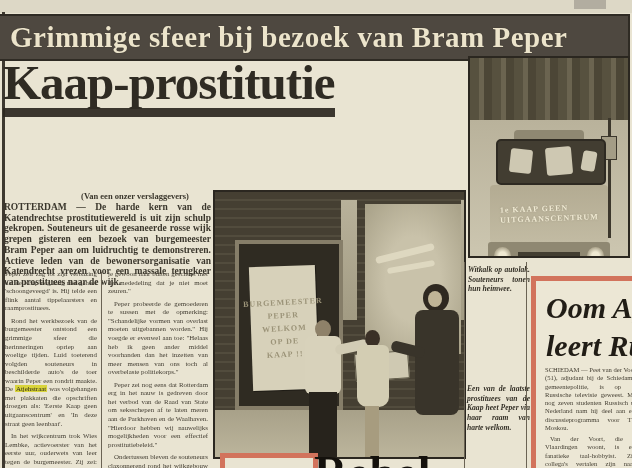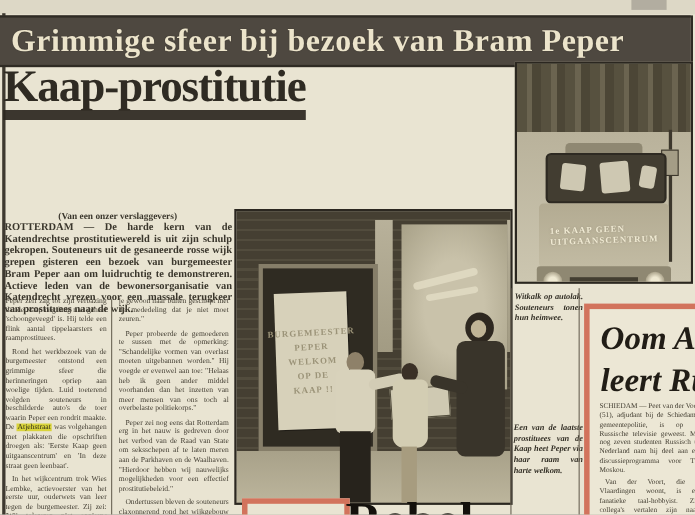--- a/index.html
+++ b/index.html
@@ -21,26 +21,26 @@
     display:flex;align-items:center;
   }
   .banner span{
     font-weight:bold;font-size:29px;color:#ece4cb;padding-left:10px;
     white-space:nowrap;letter-spacing:0.5px;text-shadow:0 0 1px #2f2b24;
   }
   .banner-end{position:absolute;left:628px;top:14px;width:2px;height:43px;background:#2f2b24;}
   
   .headline{position:absolute;left:3px;top:58px;width:462px;color:#2f2b23;}
   .hl-line{white-space:nowrap;line-height:1;}
-  .hl-line1{font-size:41px;font-weight:bold;letter-spacing:-1px;margin-bottom:11px;}
+  .hl-line1{font-size:49px;font-weight:bold;letter-spacing:-1px;margin-bottom:11px;}
   .hl-line2{font-size:57px;font-weight:bold;letter-spacing:-1px;}
   .uw{display:inline-block;border-bottom:9px solid rgba(43,39,31,.92);padding-bottom:1px;margin-right:13px;}
   
   .byline{position:absolute;left:4px;top:191px;width:206px;text-align:center;
-    font-size:8.5px;font-weight:bold;}
+    font-size:8.5px;font-weight:bold;padding-left:28px;}
   .lead{position:absolute;left:4px;top:202px;width:207px;font-size:9.5px;font-weight:bold;
     line-height:1.13;text-align:justify;}
   
   .bodycol{position:absolute;top:270px;height:198px;font-size:6.9px;line-height:1.24;
     text-align:justify;overflow:hidden;color:#413c31;}
   .bodycol p{margin:0 0 4px 0;text-indent:6px;}
   .bodycol p:first-child{text-indent:0;}
   .col1{left:5px;width:92px;}
   .col2{left:108px;width:100px;}
   mark{background:#d9d43b;color:#2c2818;padding:0 1px;}

